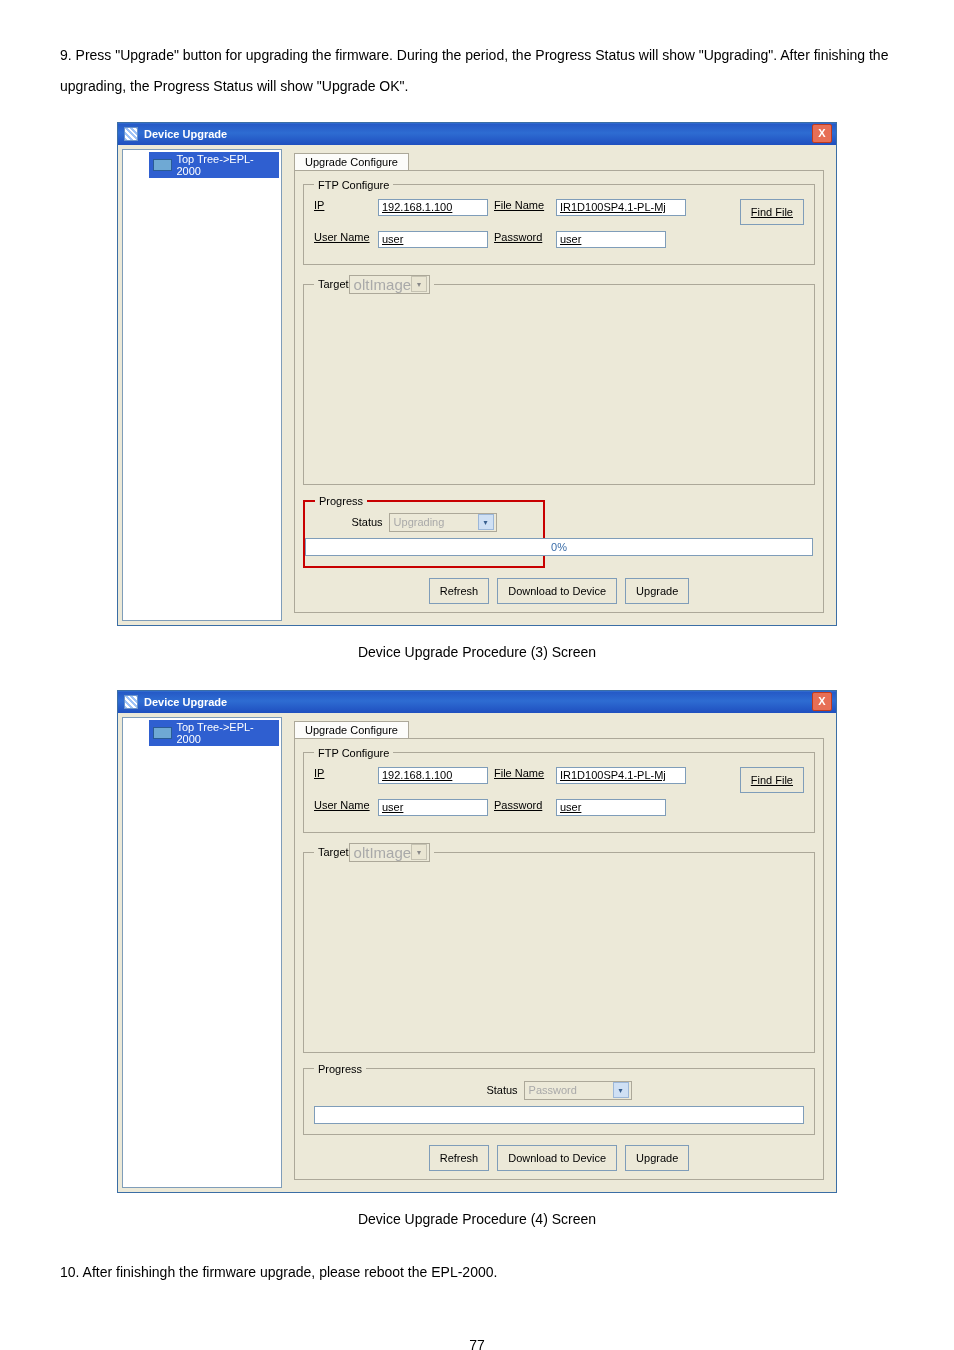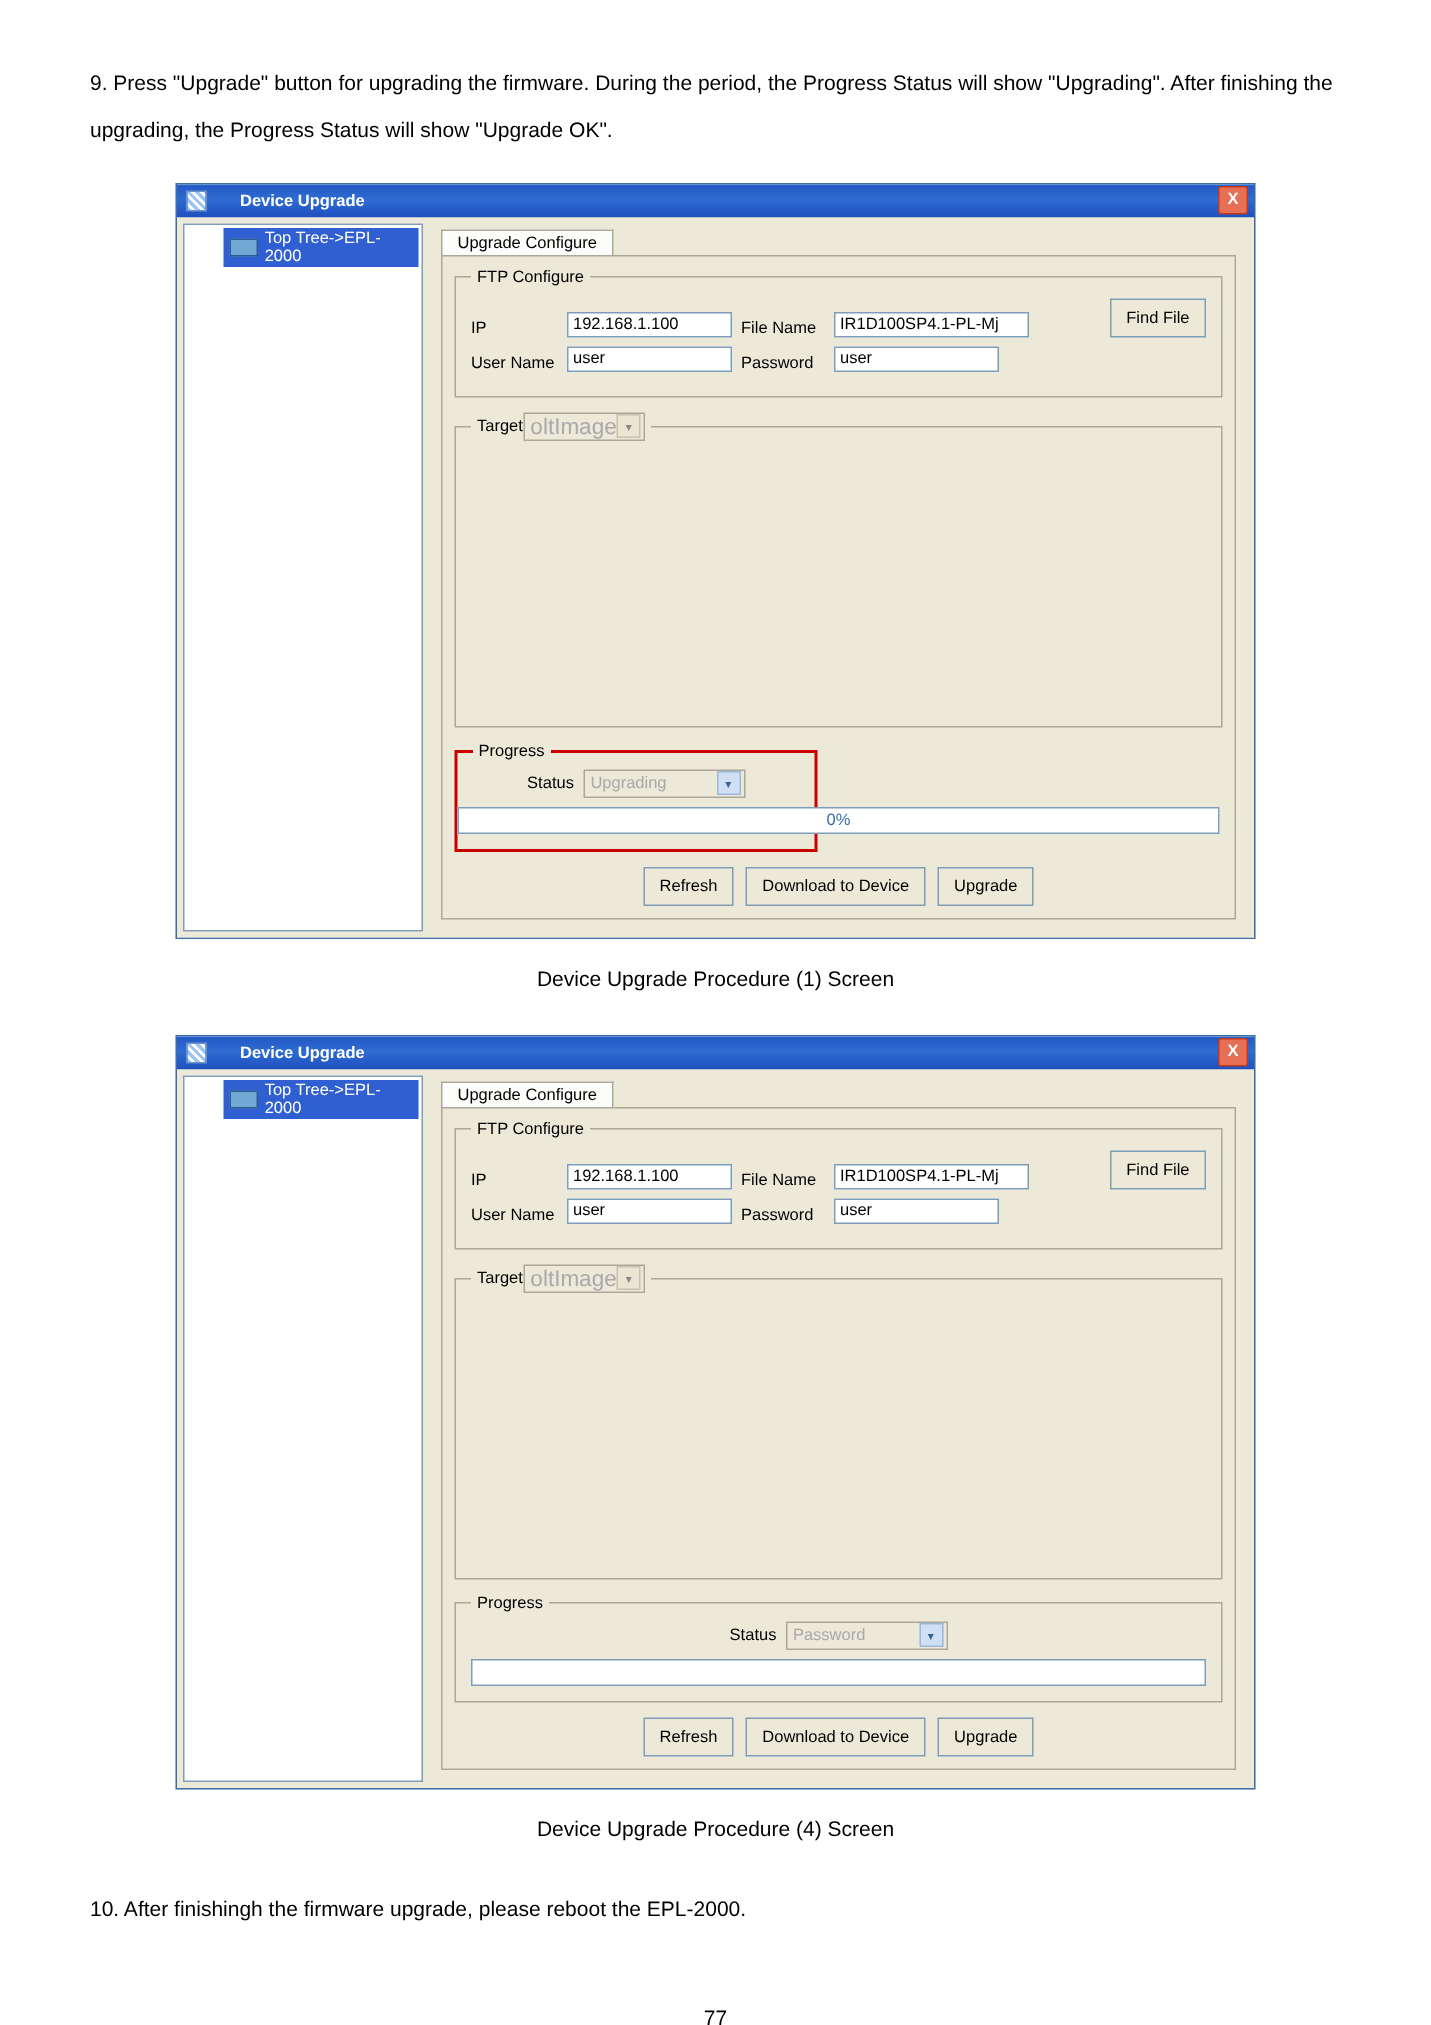--- a/index.html
+++ b/index.html
@@ -31,21 +31,21 @@
     font-weight: bold;
     height: 22px;
     display: flex;
     align-items: center;
     padding: 0 4px 0 6px;
     justify-content: space-between;
   }
   .titlebar-left {
     display: flex;
     align-items: center;
-    gap: 22px;
+    gap: 6px;
   }
   .win-icon {
     display: inline-block;
     width: 12px; height: 12px;
     background: repeating-linear-gradient(45deg,#9ec3f7,#9ec3f7 2px,#fff 2px,#fff 4px);
     border: 1px solid #6b93c9;
   }
   .close-btn {
     width: 18px;
     height: 17px;
@@ -112,24 +112,25 @@
     border: 1px solid #aca899;
     padding: 8px 10px 10px 10px;
     margin: 0 0 10px 0;
   }
   legend {
     font-size: 11px;
     padding: 0 4px;
   }
   .row {
     display: flex;
-    align-items: flex-end;
+    align-items: flex-start;
     gap: 6px;
     margin-bottom: 6px;
     flex-wrap: nowrap;
+    text-decoration: underline;
   }
   .lbl {
     min-width: 58px;
     font-size: 11px;
   }
   .txt {
     border: 1px solid #7f9db9;
     background: #fff;
     font-size: 11px;
     height: 17px;
@@ -310,21 +311,21 @@
             <button class="btn">Refresh</button>
             <button class="btn">Download to Device</button>
             <button class="btn">Upgrade</button>
           </div>
         </div>
       </div>
     </div>
   </div>
 </div>
 
-<div class="caption">Device Upgrade Procedure (1) Screen</div>
+<div class="caption">Device Upgrade Procedure (3) Screen</div>
 
 <div class="win-wrap">
   <div class="win">
     <div class="titlebar">
       <div class="titlebar-left">
         <span class="win-icon"></span>
         <span>Device Upgrade</span>
       </div>
       <div class="close-btn">X</div>
     </div>

